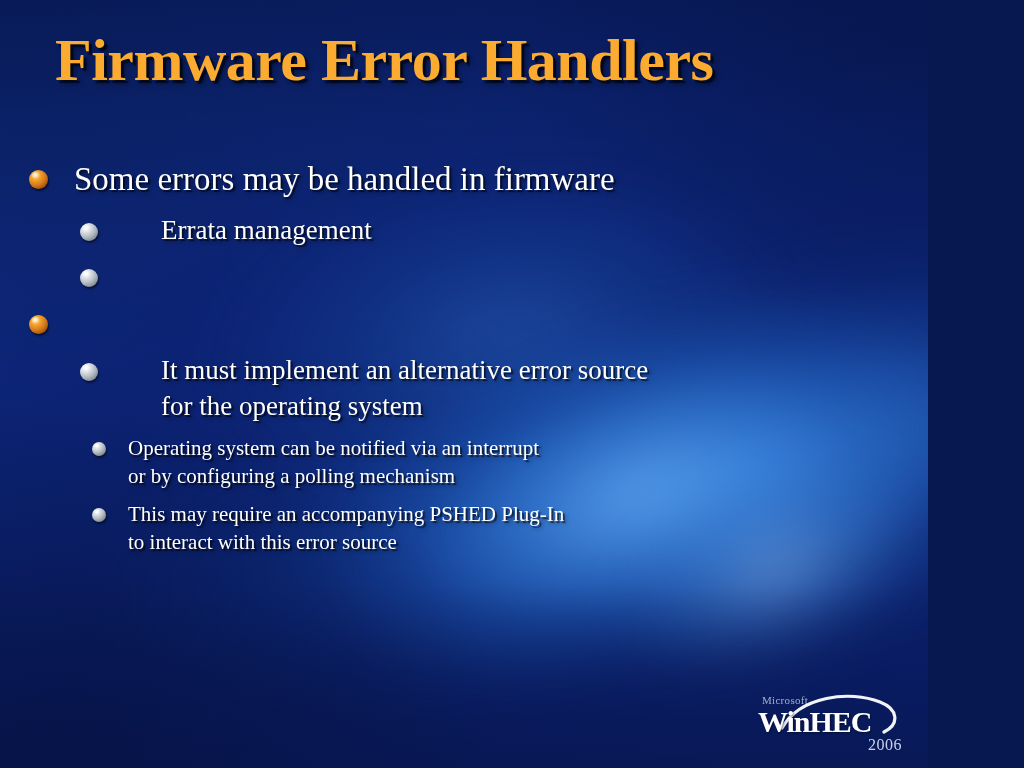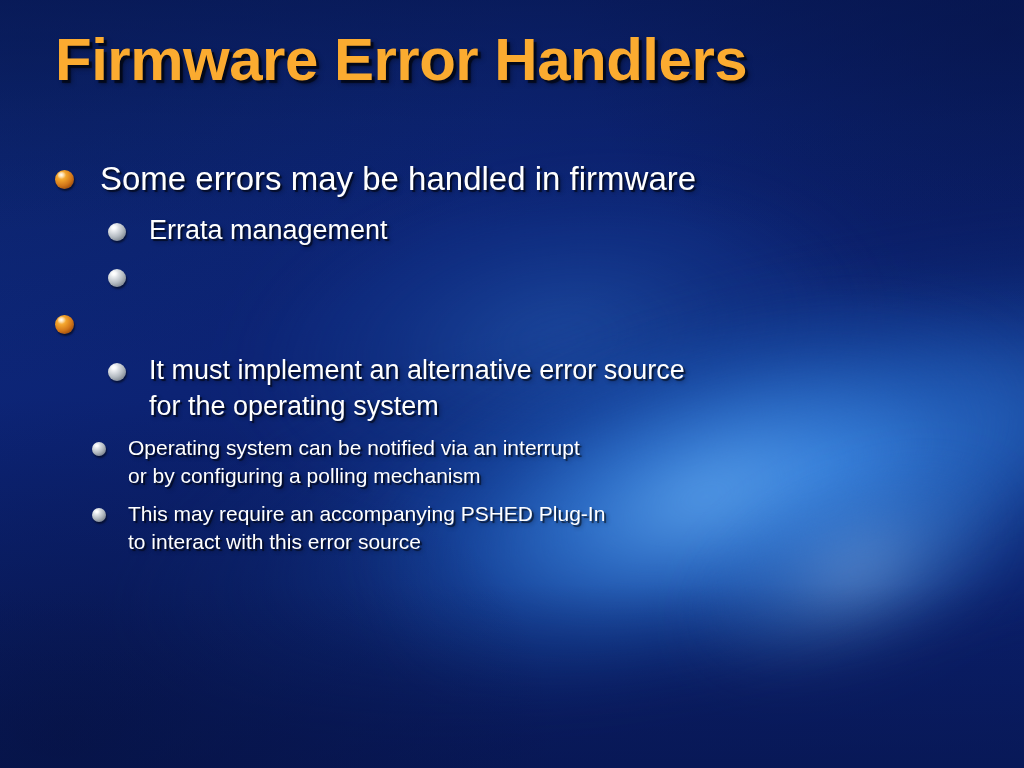--- a/index.html
+++ b/index.html
@@ -3,24 +3,24 @@
 <meta charset="utf-8">
 <title>Firmware Error Handlers</title>
 <style>
   html, body {
     margin: 0;
     padding: 0;
     background: #07174f;
   }
   #slide {
     position: relative;
-    width: 1024px;
+    width: 928px;
     height: 768px;
     overflow: hidden;
-    font-family: Liberation Sans, sans-serif;
+    font-family: Liberation Serif, serif;
     background-color: #0b2272;
   }
 
   
   .bg-base {
     position: absolute;
     inset: 0;
     background:
       linear-gradient(155deg, #0f2c80 0%, #0c2374 38%, #0a1d66 70%, #0a1f6b 100%);
   }
@@ -120,26 +120,26 @@
     display: flex;
     align-items: flex-start;
   }
   .txt {
     color: #ffffff;
     text-shadow: 2px 2px 1px rgba(0,0,0,0.58), 3px 3px 4px rgba(0,0,0,0.30);
     white-space: pre-line;
   }
 
   
-  .lvl1 { padding-left: 55px; margin-bottom: 4px; }
+  .lvl1 { padding-left: 29px; margin-bottom: 4px; }
   .lvl1 .txt { font-size: 33px; line-height: 42px; max-width: 830px; }
   .lvl1 .bullet-wrap { width: 45px; flex: 0 0 45px; padding-top: 12px; }
 
   
-  .lvl2 { padding-left: 108px; margin-bottom: 2px; }
+  .lvl2 { padding-left: 80px; margin-bottom: 2px; gap: 40px; }
   .lvl2 .txt { font-size: 27px; line-height: 36px; max-width: 780px; }
   .lvl2 .bullet-wrap { width: 41px; flex: 0 0 41px; padding-top: 11px; }
 
   
   .lvl3 { padding-left: 92px; margin-bottom: 2px; }
   .lvl3 .txt { font-size: 21px; line-height: 28px; max-width: 740px; }
   .lvl3 .bullet-wrap { width: 36px; flex: 0 0 36px; padding-top: 8px; }
 
   
   .gap-sm { height: 8px; }
@@ -315,14 +315,22 @@
     <div class="row lvl3">
       <div class="bullet-wrap">
         <span class="sphere sphere-silver-3"></span>
       </div>
       <div class="txt">This may require an accompanying PSHED Plug-In
 to interact with this error source</div>
     </div>
 
   </div>
 
+  <div class="logo">
+    <svg class="logo-swoosh" viewBox="0 0 130 52">
+      <path d="M2 40 C 20 8, 70 2, 100 14 C 118 21, 120 36, 104 44" fill="none" stroke="#ffffff" stroke-width="3.2" stroke-linecap="round" opacity="0.95"></path>
+    </svg>
+    <div class="logo-ms">Microsoft</div>
+    <div class="logo-main">WinHEC</div>
+    <div class="logo-year">2006</div>
+  </div>
 
 </div>
 
 </body></html>

